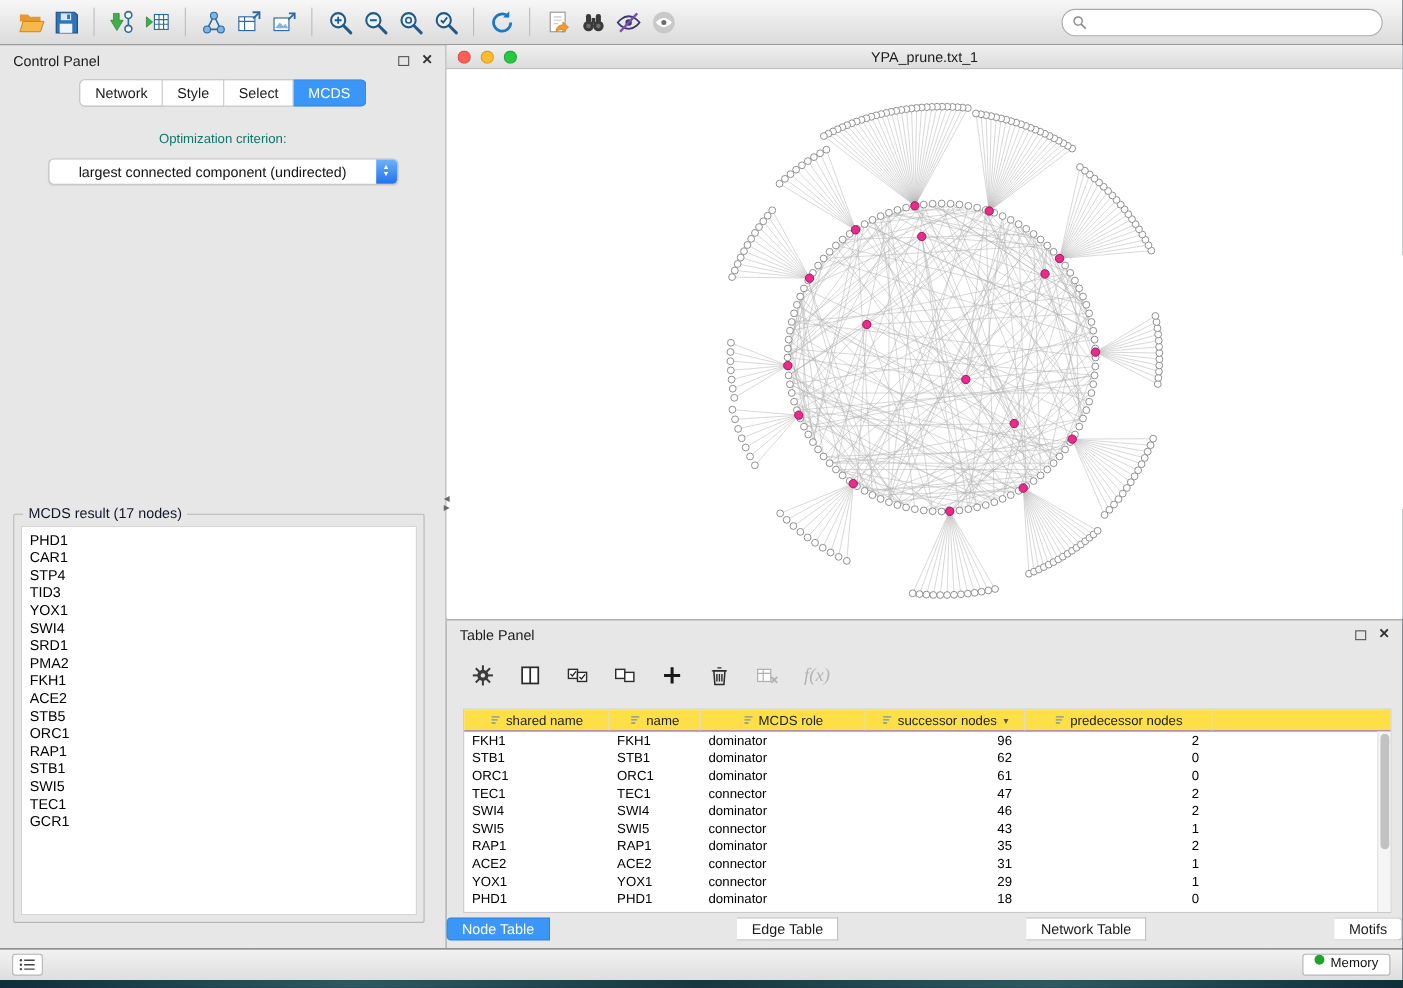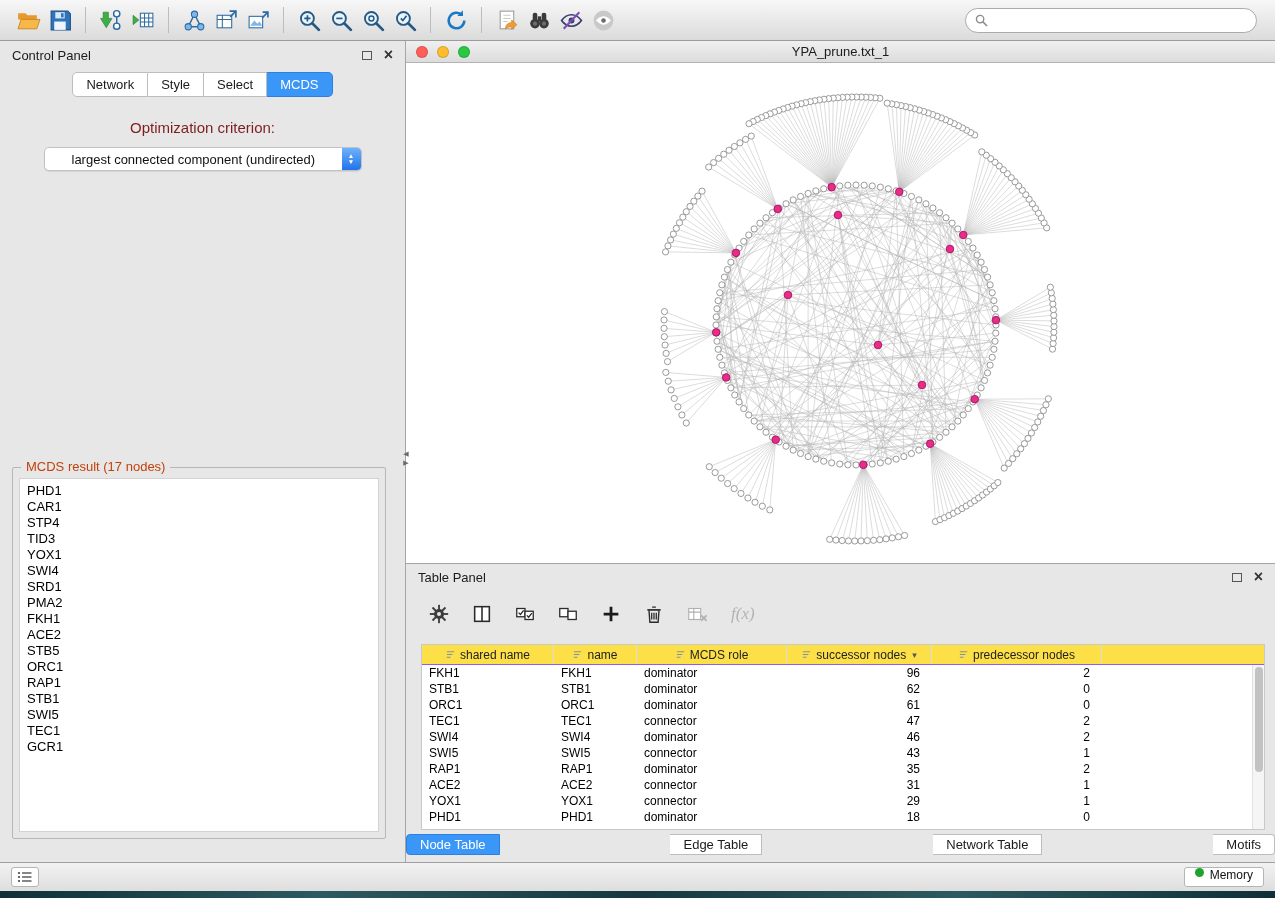--- a/index.html
+++ b/index.html
@@ -19,30 +19,30 @@
   #control-panel{position:absolute;left:0;top:41px;width:406px;height:821px;background:#e7e7e7;border-right:1px solid #a5a5a5;}
   #cp-header{height:28px;display:flex;align-items:center;padding:0 12px;font-size:13px;color:#1b1b1b;}
   .win-btns{margin-left:auto;display:flex;gap:12px;align-items:center;}
   .float-icon{width:10px;height:9px;border:1.6px solid #555;display:inline-block;background:transparent;}
   .close-icon{font-size:16px;font-weight:bold;color:#333;line-height:1;}
   #cp-tabs{display:flex;justify-content:center;margin-top:3px;}
   .cp-tab{font-size:13px;padding:4px 13px;background:#fff;border:1px solid #bdbdbd;border-left:none;color:#1b1b1b;cursor:default;}
   .cp-tab:first-child{border-left:1px solid #bdbdbd;border-radius:5px 0 0 5px;}
   .cp-tab:last-child{border-radius:0 5px 5px 0;}
   .cp-tab.active{background:var(--accent,#3b97f7);border-color:#2e7fe0;color:#fff;}
-  #opt-label{text-align:center;font-size:15px;margin-top:22px;color:#7f1d1d;}
+  #opt-label{text-align:center;font-size:12px;margin-top:22px;color:#0f766e;}
   #dropdown{margin:11px auto 0;width:318px;height:24px;background:#fff;border:1px solid #c2c2c2;border-radius:5px;display:flex;align-items:center;font-size:13px;box-shadow:0 1px 1px rgba(0,0,0,.08);}
   #dropdown-value{padding-left:27px;flex:1;color:#111;white-space:nowrap;}
   #dropdown-arrows{width:19px;height:22px;background:linear-gradient(#6db2fc,#2273ea);border-radius:0 4px 4px 0;display:flex;flex-direction:column;align-items:center;justify-content:center;color:#fff;}
   #dropdown-arrows span{font-size:6.5px;line-height:6px;}
   #cp-buttons{display:flex;justify-content:center;gap:14px;margin-top:15px;}
   .mac-btn{height:23px;padding:0 15px;background:linear-gradient(#ffffff,#f1f1f1);border:1px solid #b9b9b9;border-radius:5px;font-size:13px;color:#111;font-family:"Liberation Sans",sans-serif;}
   .mac-btn.focused{box-shadow:0 0 0 3px rgba(96,158,250,.6);border-color:#7aa4e8;}
   #mcds-group{position:absolute;left:12px;top:426px;width:374px;height:372px;border:1px solid #b7b7b7;border-radius:2px;}
-  #mcds-group-label{position:absolute;top:-9px;left:8px;background:#e7e7e7;padding:0 5px;font-size:13px;color:#c2410c;}
+  #mcds-group-label{position:absolute;top:-9px;left:8px;background:#e7e7e7;padding:0 5px;font-size:13px;color:#0f172a;}
   #mcds-list{position:absolute;inset:10px 6px 6px 6px;background:#fff;border:1px solid #d2d2d2;overflow:hidden;padding-top:4px;}
   .mcds-item{font-size:13px;line-height:16px;padding-left:7px;color:#000;}
 
   
   #network-pane{position:absolute;left:406px;top:41px;width:869px;height:522px;background:#fff;}
   #np-titlebar{height:22px;background:linear-gradient(#f0f0f0,#dcdcdc);border-bottom:1px solid #b3b3b3;position:relative;display:flex;align-items:center;justify-content:center;font-size:13px;color:#1b1b1b;}
   #traffic{position:absolute;left:10px;top:5px;display:flex;gap:9px;}
   .tl{width:12px;height:12px;border-radius:50%;border:1px solid rgba(0,0,0,.15);}
   #network-canvas{position:relative;width:869px;height:499px;background:#fff;overflow:hidden;}
   #network-svg{display:block;}

